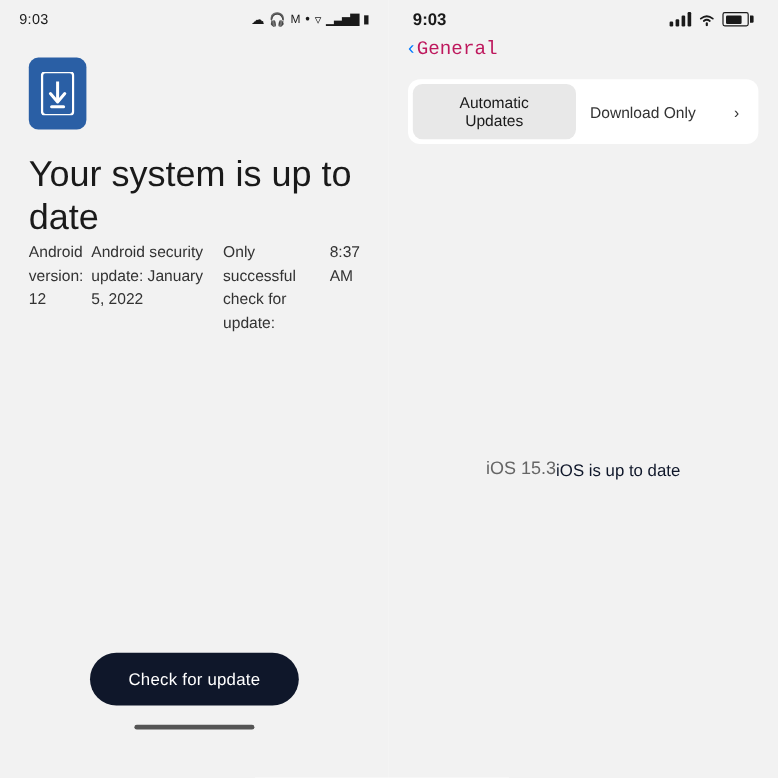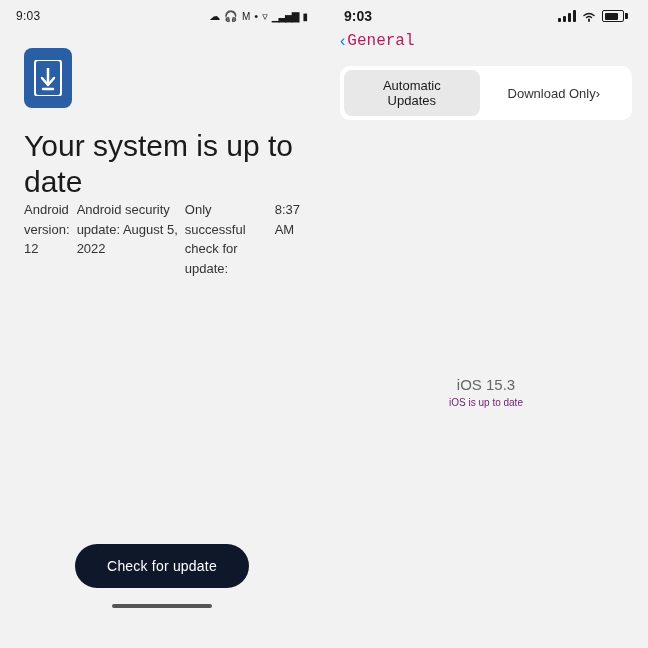--- a/index.html
+++ b/index.html
@@ -237,49 +237,48 @@
       text-align: center;
     }
 
     .ios-segment-btn.active {
       background: #e8e8e8;
     }
 
     .ios-segment-divider-btn {
       display: flex;
       align-items: center;
-      justify-content: center;
+      justify-content: space-between;
       padding: 8px 12px;
       border-radius: 8px;
       font-size: 13px;
       font-weight: 400;
       cursor: pointer;
       background: none;
       border: none;
       color: #333;
       flex: 1.2;
     }
 
     .ios-update-info {
       flex: 1;
       display: flex;
-      flex-direction: column;
       align-items: center;
       justify-content: center;
     }
 
     .ios-version {
       font-size: 15px;
       color: #666;
       margin-bottom: 4px;
     }
 
     .ios-uptodate {
-      font-size: 10px;
-      color: #701a75;
+      font-size: 14px;
+      color: #0f172a;
     }
 
     .android-icons {
       display: flex;
       align-items: center;
       gap: 4px;
       font-size: 11px;
       color: #1a1a1a;
     }
   </style>
@@ -316,21 +315,21 @@
         <line x1="14" y1="8" x2="14" y2="24" stroke="white" stroke-width="2.5"></line>
         <polyline points="8,18 14,25 20,18" stroke="white" stroke-width="2.5" fill="none" stroke-linecap="round" stroke-linejoin="round"></polyline>
         <line x1="9" y1="29" x2="19" y2="29" stroke="white" stroke-width="2.5" stroke-linecap="round"></line>
       </svg>
     </div>
 
     <h1 class="android-title">Your system is up to date</h1>
 
     <div class="android-info">
       <p>Android version: 12</p>
-      <p>Android security update: August 5, 2022</p>
+      <p>Android security update: January 5, 2022</p>
       <div class="spacer"></div>
       <p>Only successful check for update:</p>
       <p>8:37 AM</p>
     </div>
 
   </div>
 
   <div class="android-bottom">
     <button class="check-update-btn">Check for update</button>
     <div class="android-home-bar"></div>

